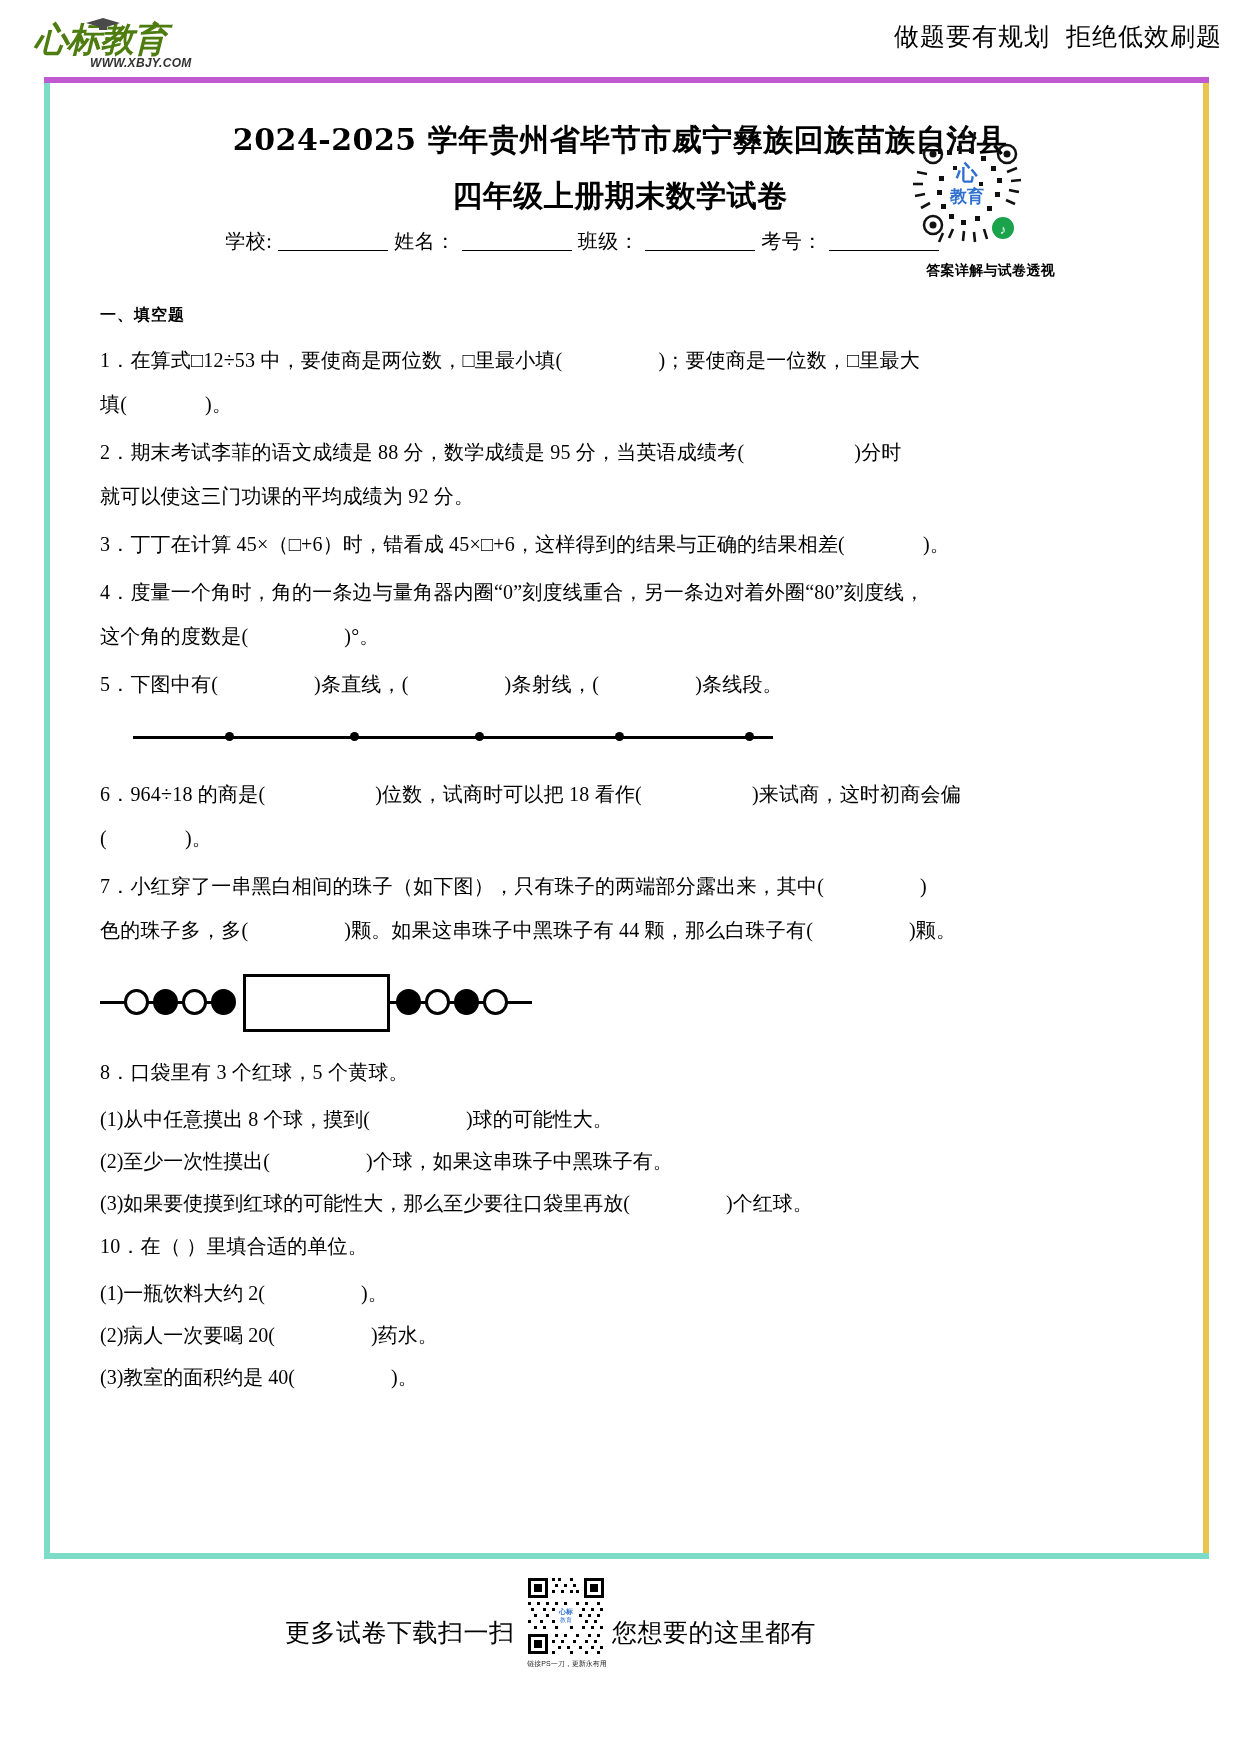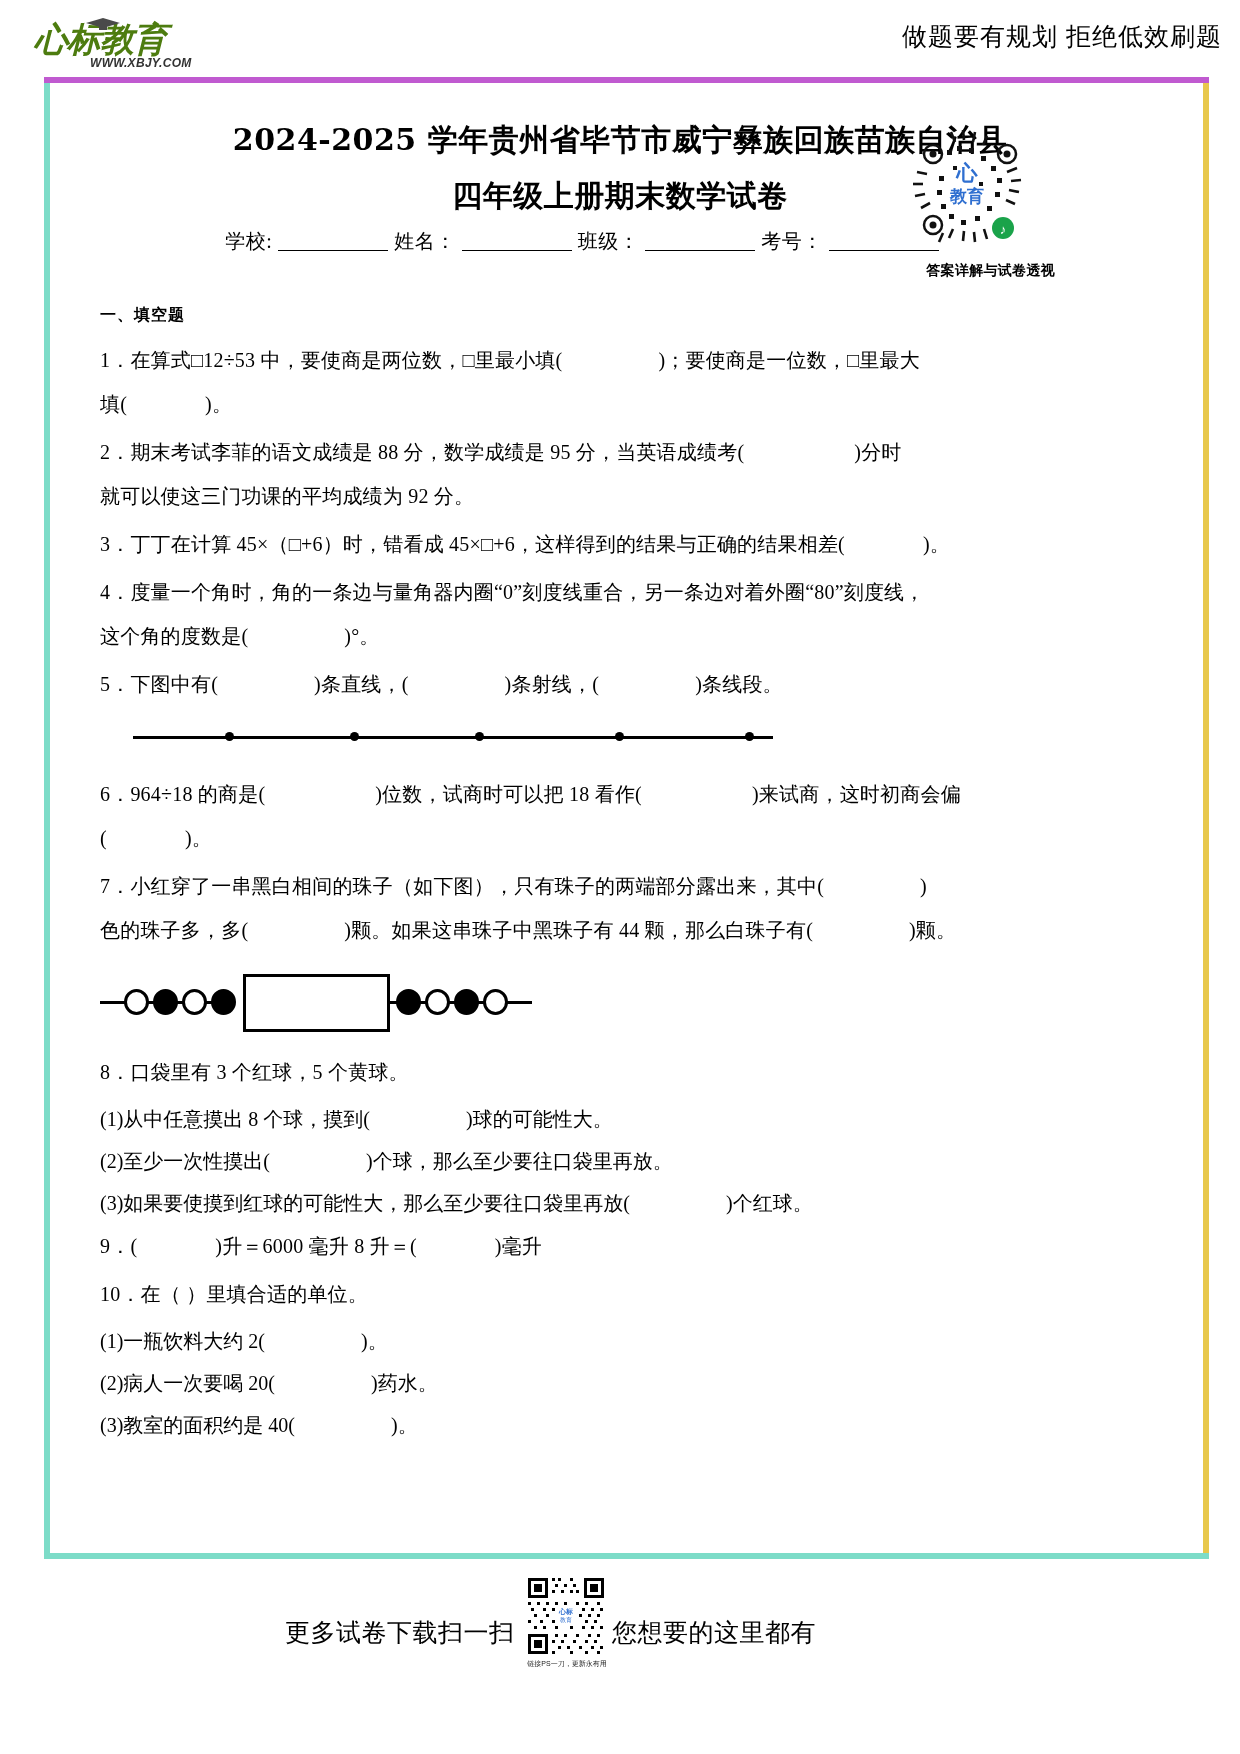--- a/index.html
+++ b/index.html
@@ -58,21 +58,21 @@
     width: 34px;
     height: 13px;
   }
   .header-tagline {
     position: absolute;
     right: 18px;
     top: 20px;
     font-size: 25px;
     letter-spacing: 1px;
     white-space: nowrap;
-    font-family: Liberation Sans, sans-serif;
+    font-family: Liberation Mono, monospace;
   }
 
   
   .frame-top {
     position: absolute;
     left: 44px;
     top: 77px;
     width: 1165px;
     height: 6px;
     background: #c05ad0;
@@ -448,29 +448,26 @@
     <div class="thread" style="left:406px; width:26px;"></div>
   </div>
 
   <p class="q">
     <span>8．</span><span>口袋里有 3 个红球，5 个黄球。</span>
   </p>
   <p class="sub">
     <span>(1)</span><span>从中任意摸出 8 个球，摸到(</span><span class="blank"></span><span>)球的可能性大。</span>
   </p>
   <p class="sub">
-    <span>(2)</span><span>至少一次性摸出(</span><span class="blank"></span><span>)个球，那么至少要往口袋里再放。</span>
+    <span>(2)</span><span>至少一次性摸出(</span><span class="blank"></span><span>)个球，如果这串珠子中黑珠子有。</span>
   </p>
   <p class="sub">
     <span>(3)</span><span>如果要使摸到红球的可能性大，那么至少要往口袋里再放(</span><span class="blank"></span><span>)个红球。</span>
   </p>
 
-  <p class="q">
-    <span>9．</span><span>(</span><span class="blank sm"></span><span>)升＝6000 毫升   8 升＝(</span><span class="blank sm"></span><span>)毫升</span>
-  </p>
 
   <p class="q">
     <span>10．</span><span>在（  ）里填合适的单位。</span>
   </p>
   <p class="sub">
     <span>(1)</span><span>一瓶饮料大约 2(</span><span class="blank"></span><span>)。</span>
   </p>
   <p class="sub">
     <span>(2)</span><span>病人一次要喝 20(</span><span class="blank"></span><span>)药水。</span>
   </p>

